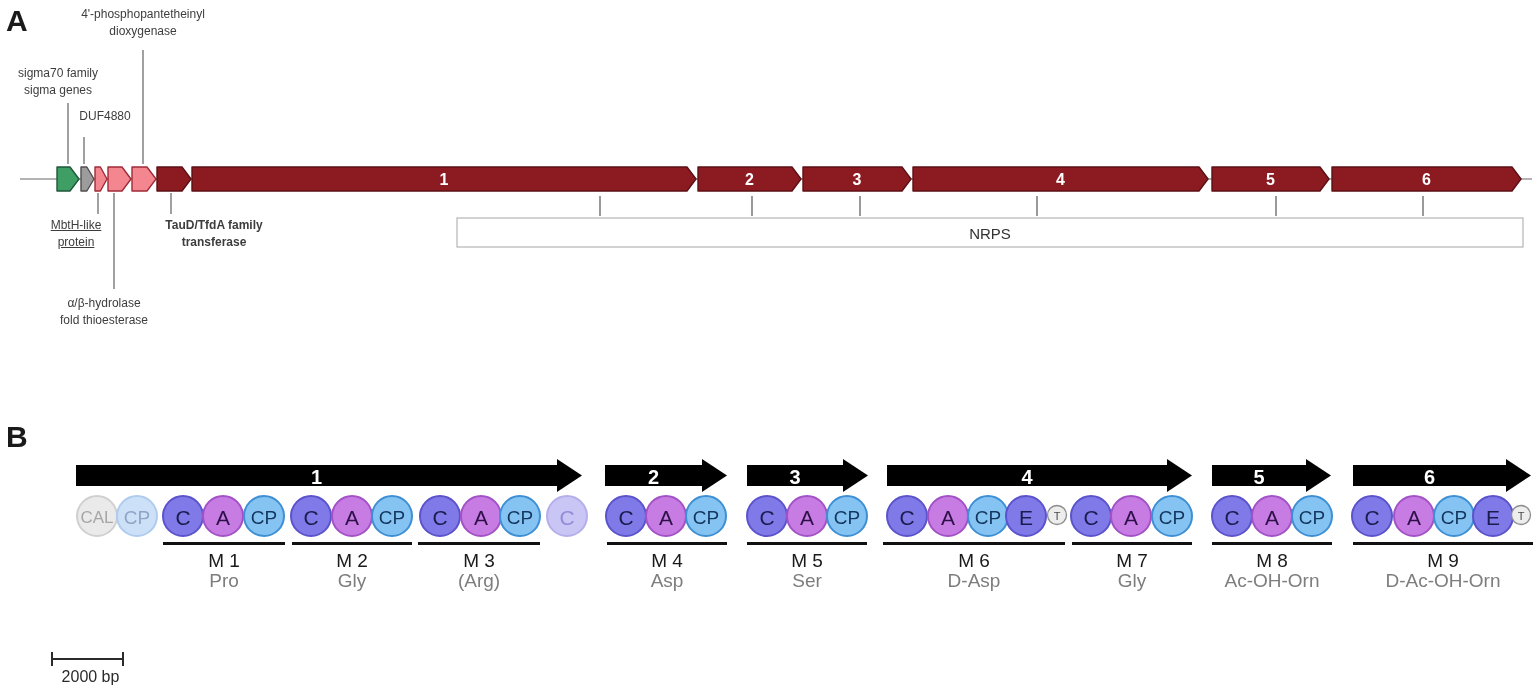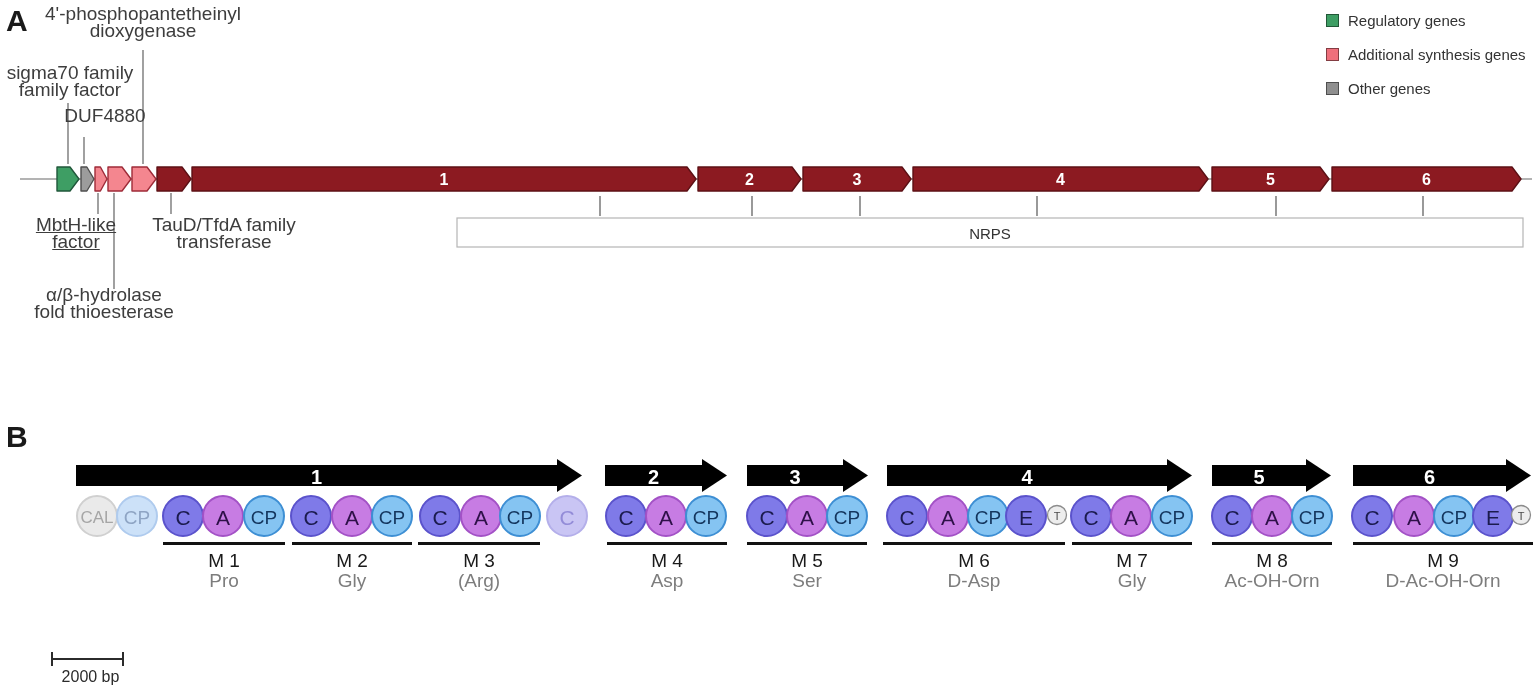--- a/index.html
+++ b/index.html
@@ -7,21 +7,21 @@
     position:relative;width:1535px;height:690px;background:#ffffff;
     font-family:"Liberation Sans",sans-serif;overflow:hidden;
   }
   svg{position:absolute;left:0;top:0;}
   svg text{font-family:"Liberation Sans",sans-serif;}
   .panel-label{
     position:absolute;font-size:30px;font-weight:bold;color:#1a1a1a;
   }
   .ann{
     position:absolute;transform:translateX(-50%);text-align:center;
-    font-size:19px;line-height:16.5px;color:#3d3d3d;white-space:nowrap;
+    font-size:12px;line-height:16.5px;color:#3d3d3d;white-space:nowrap;
   }
   .legend{
     position:absolute;left:1326px;top:12px;
   }
   .legend-item{display:flex;align-items:center;margin-bottom:17px;}
   .legend-swatch{
     width:13px;height:13px;margin-right:9px;border:1.4px solid rgba(0,0,0,0.45);
     box-sizing:border-box;flex:0 0 auto;
   }
   .legend-label{font-size:15px;color:#333;white-space:nowrap;}
@@ -185,49 +185,35 @@
     </svg>
 
   <div class="panel-label" style="left:6px;top:4px;">A</div>
   <div class="panel-label" style="left:6px;top:420px;">B</div>
 
   <div id="annotations">
       <div class="ann" style="left: 143px; top: 6px;">
         <div>4'-phosphopantetheinyl</div>
         <div>dioxygenase</div>
       </div>
-      <div class="ann" style="left: 58px; top: 65px; margin-left: 12px;">
+      <div class="ann" style="left: 58px; top: 65px;">
         <div>sigma70 family</div>
-        <div>family factor</div>
+        <div>sigma genes</div>
       </div>
       <div class="ann" style="left: 105px; top: 108px;">
         <div>DUF4880</div>
       </div>
       <div class="ann" style="left: 76px; top: 217px; text-decoration: underline;">
         <div>MbtH-like</div>
-        <div>factor</div>
-      </div>
-      <div class="ann" style="left: 224px; top: 217px;">
+        <div>protein</div>
+      </div>
+      <div class="ann" style="left: 214px; top: 217px; font-weight: bold;">
         <div>TauD/TfdA family</div>
         <div>transferase</div>
       </div>
-      <div class="ann" style="left: 104px; top: 287px;">
+      <div class="ann" style="left: 104px; top: 295px;">
         <div>α/β-hydrolase</div>
         <div>fold thioesterase</div>
       </div>
     </div>
 
-  <div class="legend">
-    <div class="legend-item">
-      <span class="legend-swatch" style="background: rgb(62, 158, 100);"></span>
-      <span class="legend-label">Regulatory genes</span>
-    </div>
-    <div class="legend-item">
-      <span class="legend-swatch" style="background: rgb(238, 111, 123);"></span>
-      <span class="legend-label">Additional synthesis genes</span>
-    </div>
-    <div class="legend-item">
-      <span class="legend-swatch" style="background: rgb(143, 143, 143);"></span>
-      <span class="legend-label">Other genes</span>
-    </div>
-  </div>
 
 </div>
 
 </body></html>

